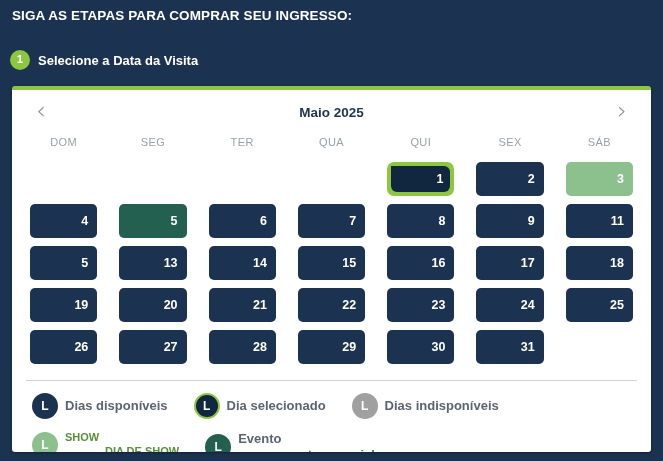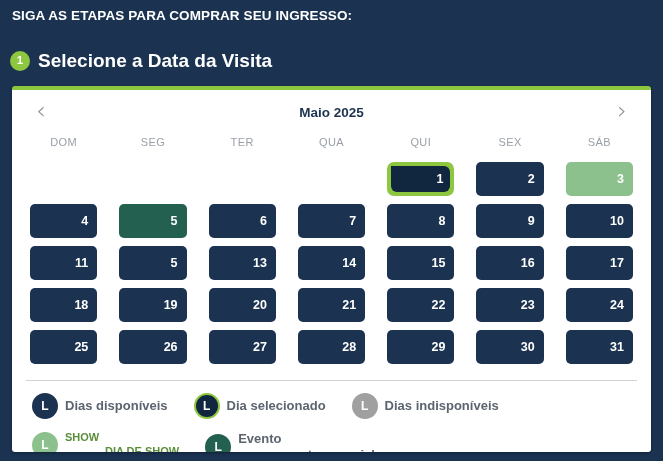--- a/index.html
+++ b/index.html
@@ -21,21 +21,21 @@
     position: absolute; left: 10px; top: 50px;
     display: flex; align-items: center; gap: 8px;
   }
   .step-badge {
     width: 20px; height: 20px; border-radius: 50%;
     background: #8dc63f; color: #ffffff;
     font-size: 11.5px; font-weight: bold;
     display: flex; align-items: center; justify-content: center;
     line-height: 1;
   }
-  .step-label { font-size: 19px; font-weight: bold; color: #ffffff; }
+  .step-label { font-size: 13px; font-weight: bold; color: #ffffff; }
 
   
   .card {
     position: absolute; left: 12px; top: 86px;
     width: 639px; height: 366px;
     background: #ffffff;
     border-top: 4px solid #8dc63f;
     border-radius: 3px;
     box-shadow: 0 1px 3px rgba(0,0,0,.35);
     overflow: hidden;
@@ -192,23 +192,20 @@
         <div class="cell">
           <div class="day available">7</div>
         </div>
         <div class="cell">
           <div class="day available">8</div>
         </div>
         <div class="cell">
           <div class="day available">9</div>
         </div>
         <div class="cell">
-          <div class="day available">10</div>
-        </div>
-        <div class="cell">
           <div class="day available">11</div>
         </div>
         <div class="cell">
           <div class="day available">5</div>
         </div>
         <div class="cell">
           <div class="day available">13</div>
         </div>
         <div class="cell">
           <div class="day available">14</div>

